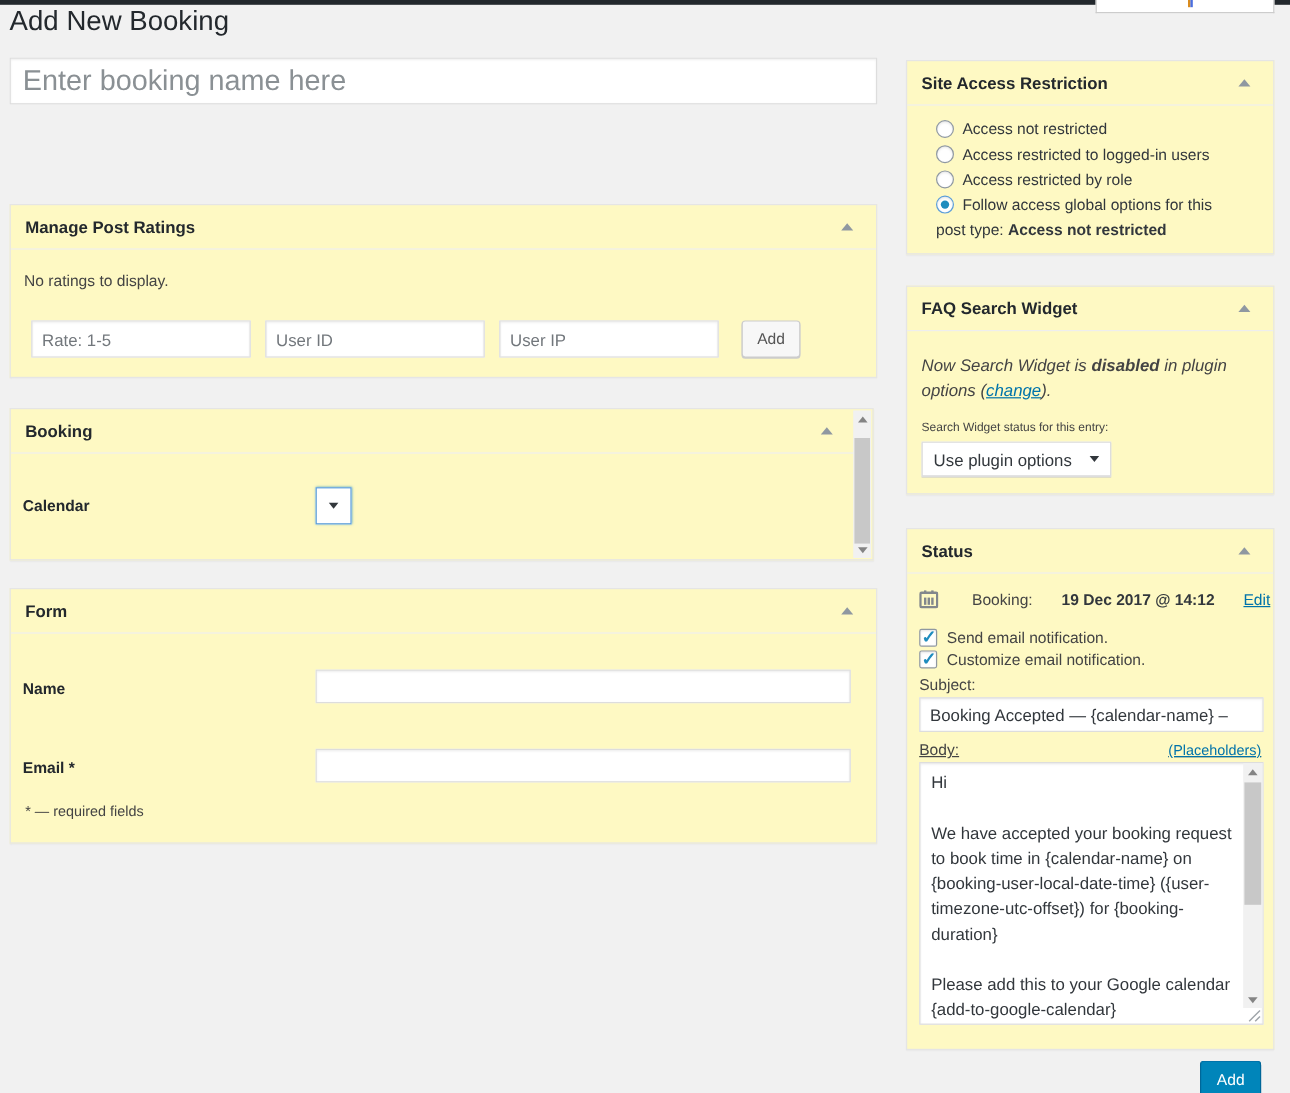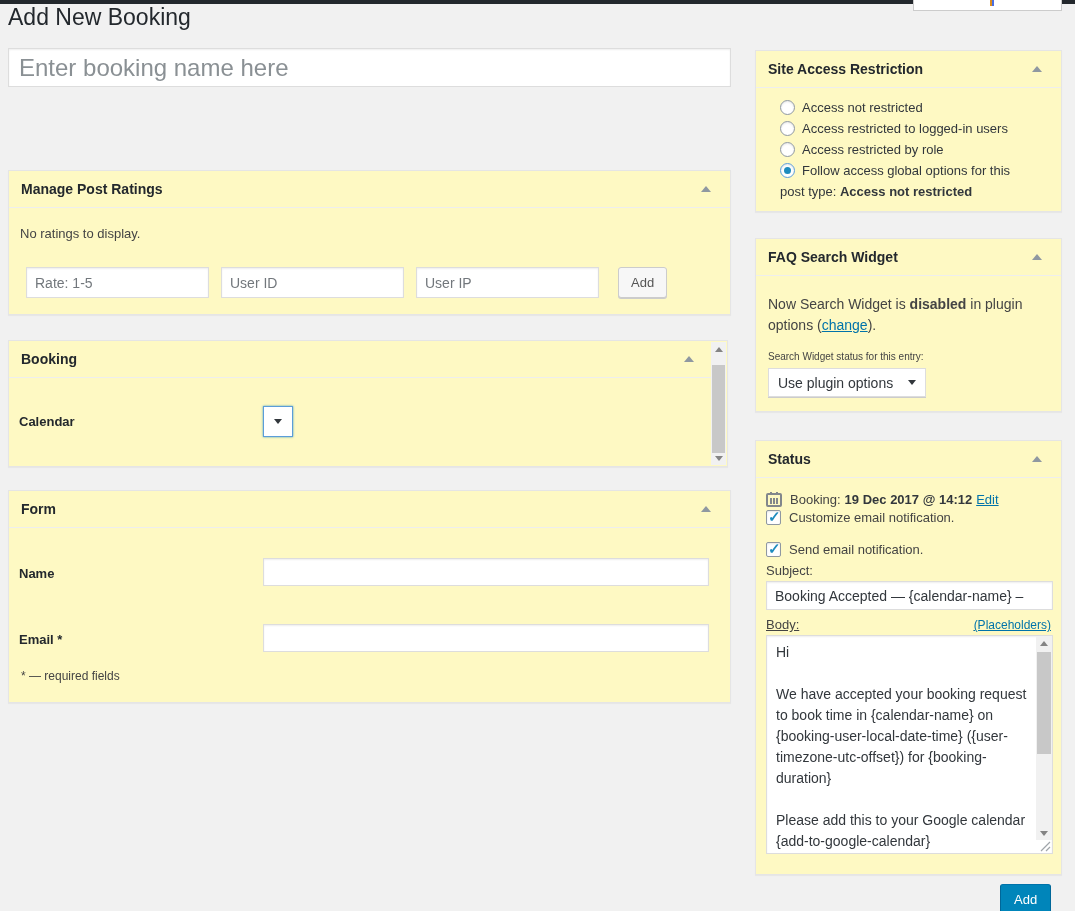--- a/index.html
+++ b/index.html
@@ -77,29 +77,29 @@
   .access-body { padding:9px 24px 0; font-size:13px; color:#32373c; line-height:21px; }
   .radio-row { display:block; cursor:pointer; }
   .radio { display:inline-block; width:15px; height:15px; border-radius:50%; background:#fff;
     border:1px solid #8f98a1; box-shadow:inset 0 1px 2px rgba(0,0,0,.1); vertical-align:-3px; margin-right:7px; }
   .radio.checked { position:relative; border-color:#5b9dd9; }
   .radio.checked::after { content:""; position:absolute; left:3px; top:3px; width:7px; height:7px;
     border-radius:50%; background:#1e8cbe; }
 
   #panel-faq { left:755px; top:238px; width:307px; height:174px; }
   .faq-body { padding:0 12px; font-size:14px; color:#444; }
-  .faq-notice { margin-top:18px; line-height:21px; }
+  .faq-notice { margin-top:18px; font-style:italic; line-height:21px; }
   .faq-status-label { margin-top:15px; font-size:10px; font-style:normal; color:#444; }
   .wp-select { margin-top:6px; width:158px; height:29px; background:#fff; border:1px solid #ddd;
     box-shadow:0 1px 0 #ccc; border-radius:0; display:flex; align-items:center; justify-content:space-between;
     padding:0 9px; font-size:14px; color:#32373c; cursor:pointer; }
 
   #panel-status { left:755px; top:440px; width:307px; height:435px; }
   .status-body { padding:0 10px; font-size:13px; color:#444; }
-  .date-row { margin-top:13px; display:flex; align-items:center; }
+  .date-row { margin-top:13px; display:flex; align-items:center;gap:20px; }
   .date-row .cal { margin-right:8px; flex:0 0 auto; }
   .date-row b { color:#32373c; margin:0 4px; white-space:nowrap; }
   .check-row { display:flex; align-items:center; margin-top:3px; }
   .check-row.first { margin-top:17px; }
   .checkbox { display:inline-block; width:15px; height:15px; border:1px solid #8f98a1; border-radius:2px;
     background:#fff; box-shadow:inset 0 1px 2px rgba(0,0,0,.1); margin-right:8px; position:relative; cursor:pointer; }
   .checkbox.checked::after { content:"\2713"; position:absolute; left:1px; top:-3px; font-size:15px;
     font-weight:bold; color:#1e8cbe; }
   .subject-label { margin-top:6px; }
   .subject-input { margin-top:3px; width:287px; height:29px; }
@@ -236,27 +236,27 @@
           <rect x="4" y="1" width="2" height="3" fill="#82878c"></rect>
           <rect x="10" y="1" width="2" height="3" fill="#82878c"></rect>
           <rect x="4" y="7" width="2" height="6" fill="#82878c"></rect>
           <rect x="7" y="7" width="2" height="6" fill="#82878c"></rect>
           <rect x="10" y="7" width="2" height="6" fill="#82878c"></rect>
         </svg>
         <span>Booking:</span>
         <b>19 Dec 2017 @ 14:12</b>
         <a class="wp-link">Edit</a>
       </div>
+      <label class="check-row first">
+        <span class="checkbox checked"></span>
+        <span>Send email notification.</span>
+      </label>
       <label class="check-row">
         <span class="checkbox checked"></span>
         <span>Customize email notification.</span>
-      </label>
-      <label class="check-row first">
-        <span class="checkbox checked"></span>
-        <span>Send email notification.</span>
       </label>
       <div class="subject-label">Subject:</div>
       <input class="wp-input subject-input" type="text" value="Booking Accepted — {calendar-name} –" style="">
       <div class="body-row">
         <span>Body:</span>
         <a class="wp-link">(Placeholders)</a>
       </div>
       <div class="ta-wrap">
         <textarea style="">Hi
 

